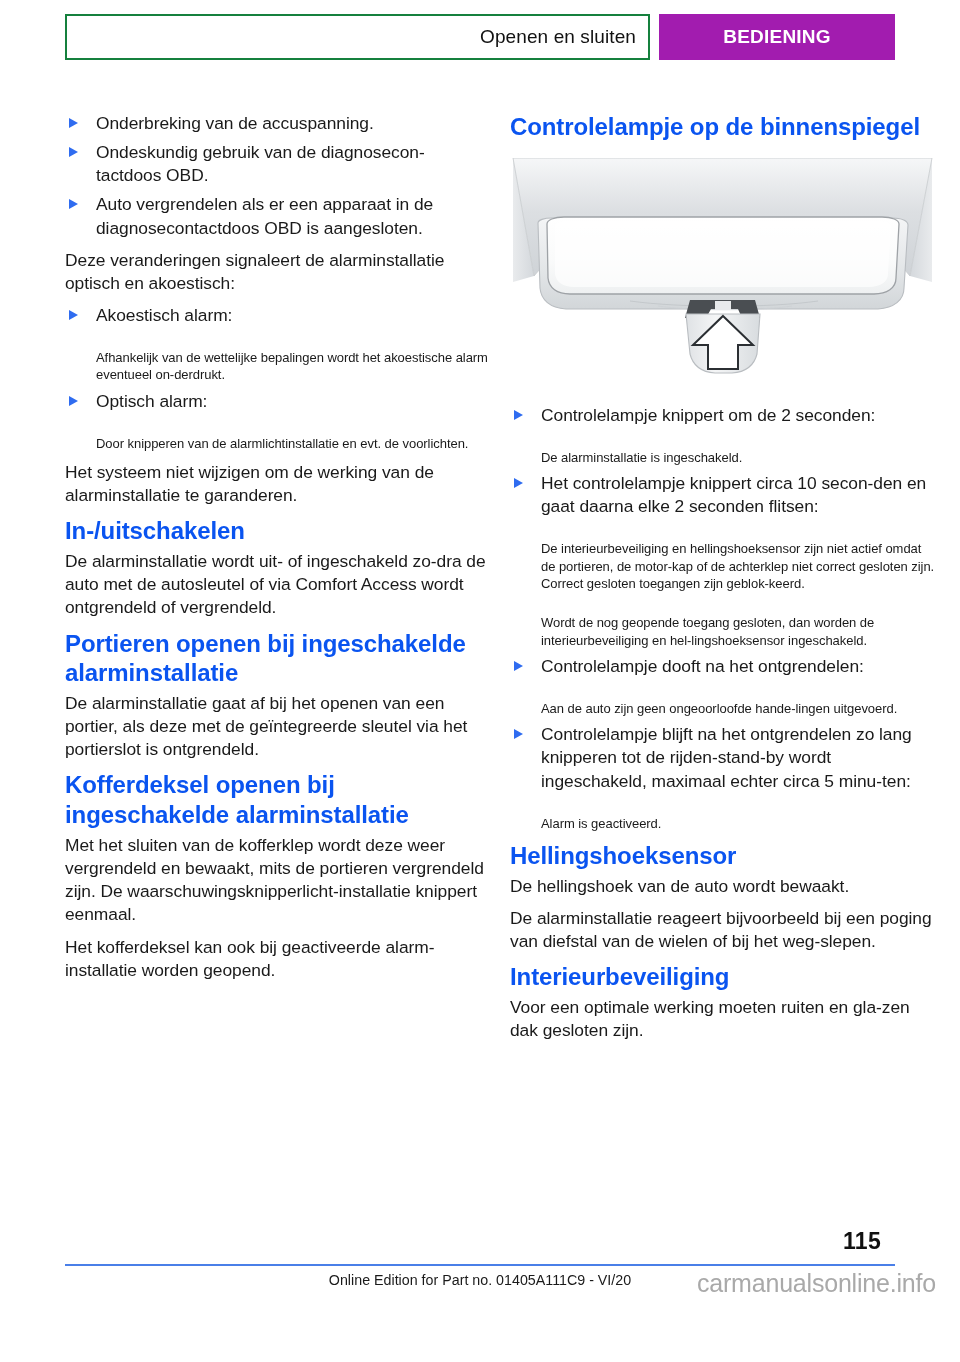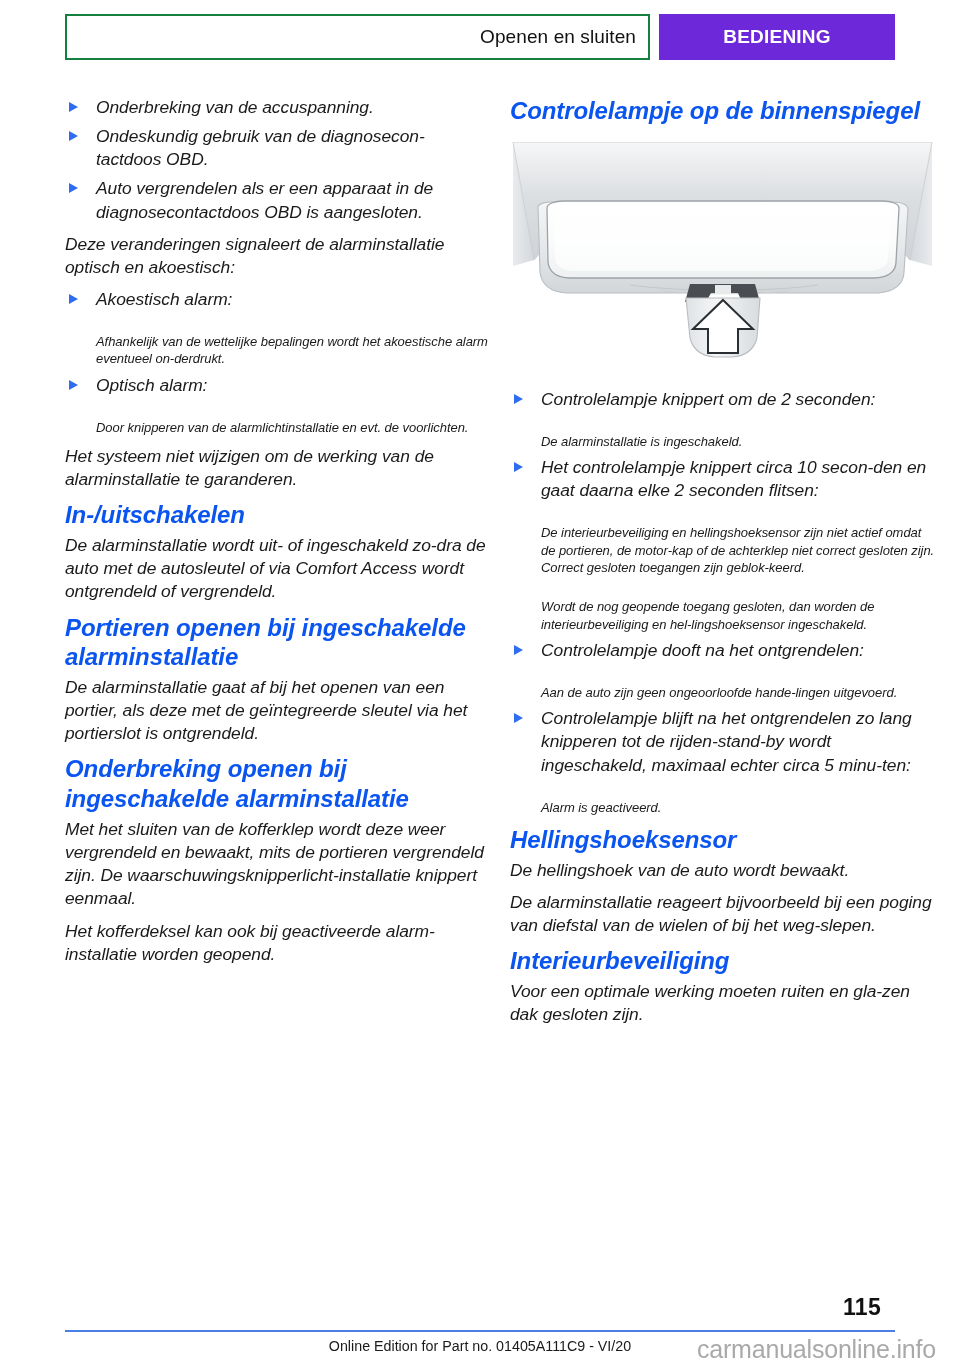--- a/index.html
+++ b/index.html
@@ -35,21 +35,21 @@
   }
   .header-section-title {
     font-size: 19px;
     color: #111;
     letter-spacing: 0.1px;
     white-space: nowrap;
   }
   .header-right-box {
     flex: 1 1 auto;
     margin-left: 9px;
-    background: #6d28d9;
+    background: #a21caf;
     display: flex;
     align-items: center;
     justify-content: center;
     text-align: right;
   }
   .header-chapter-title {
     font-size: 19px;
     font-weight: bold;
     color: #ffffff;
     letter-spacing: 0.2px;
@@ -59,23 +59,22 @@
   
   .content {
     position: absolute;
     left: 0;
     top: 96px;
     width: 960px;
     height: 1180px;
   }
   .col {
     position: absolute;
-    top: 0;
+    top: 16px;
     width: 425px;
-    font-style: italic;
   }
   .col-left  { left: 65px; }
   .col-right { left: 510px; }
 
   
   h2.section-head {
     font-size: 24px;
     font-weight: bold;
     color: #0a54f0;
     line-height: 1.24;
@@ -130,21 +129,21 @@
     width: 425px;
     height: 232px;
     position: relative;
   }
   .figure svg { display: block; }
 
   
   .footer {
     position: absolute;
     left: 0;
-    top: 1290px;
+    top: 1224px;
     width: 944px;
     height: 72px;
   }
   .footer-rule {
     position: absolute;
     left: 65px;
     top: 40px;
     width: 830px;
     height: 2px;
     background: #4a7fe8;
@@ -225,21 +224,21 @@
     </ul>
 
     <p class="para">Het systeem niet wijzigen om de werking van de alarminstallatie te garanderen.</p>
 
     <h2 class="section-head head-spacer-top">In-/uitschakelen</h2>
     <p class="para">De alarminstallatie wordt uit- of ingeschakeld zo‐dra de auto met de autosleutel of via Comfort Access wordt ontgrendeld of vergrendeld.</p>
 
     <h2 class="section-head head-spacer-top">Portieren openen bij ingeschakelde alarminstallatie</h2>
     <p class="para">De alarminstallatie gaat af bij het openen van een portier, als deze met de geïntegreerde sleutel via het portierslot is ontgrendeld.</p>
 
-    <h2 class="section-head head-spacer-top">Onderbreking openen bij ingeschakelde alarminstallatie</h2>
+    <h2 class="section-head head-spacer-top">Kofferdeksel openen bij ingeschakelde alarminstallatie</h2>
     <p class="para">Met het sluiten van de kofferklep wordt deze weer vergrendeld en bewaakt, mits de portieren vergrendeld zijn. De waarschuwingsknipperlicht‐installatie knippert eenmaal.</p>
     <p class="para">Het kofferdeksel kan ook bij geactiveerde alarm‐installatie worden geopend.</p>
   </div>
 
   <div class="col col-right">
 
     <h2 class="section-head">Controlelampje op de binnenspiegel</h2>
 
     <div class="figure">
       <svg width="425" height="232" viewBox="0 0 425 232" xmlns="http://www.w3.org/2000/svg">

